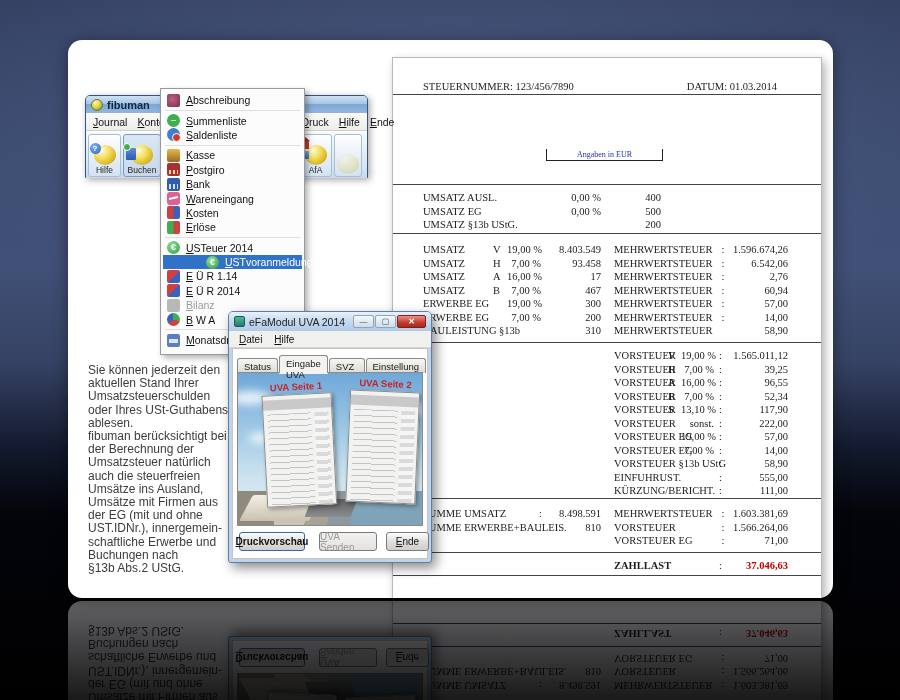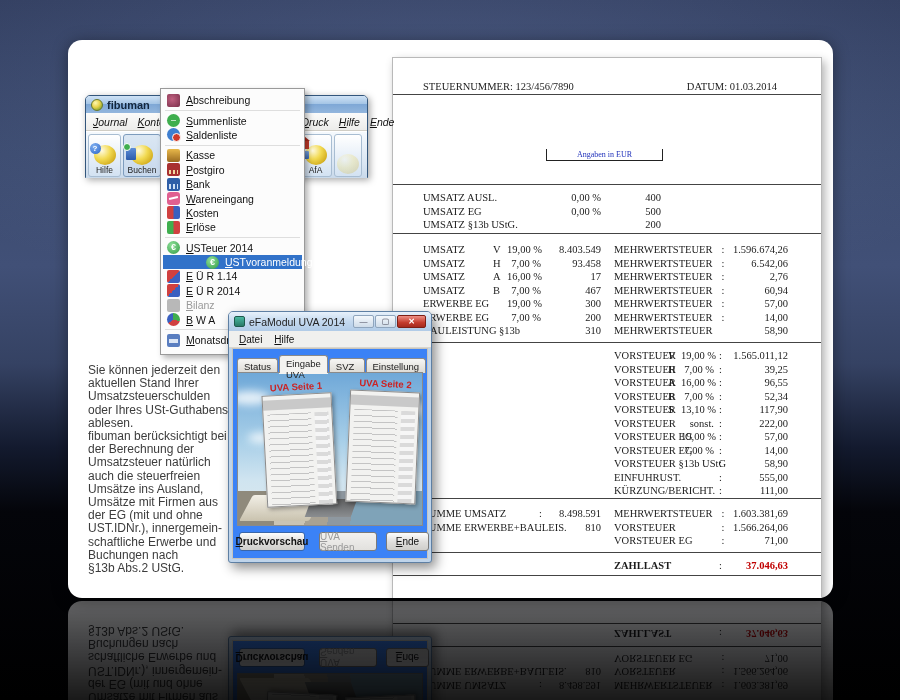--- a/index.html
+++ b/index.html
@@ -77,21 +77,21 @@
     height:17px; border-radius:4px 4px 0 0; display:flex; align-items:center; gap:4px; padding:0 5px;
     background:linear-gradient(180deg,#cfe2f5 0%, #a6c6e6 45%, #7fa8d6 50%, #93b6dd 100%);
     font-size:11px; font-weight:bold; color:#12263d;
   }
   .fib-appicon { width:12px; height:12px; border-radius:50%;
     background:radial-gradient(circle at 35% 30%, #fdf8b0, #e8d24a 45%, #8aa832 80%, #5d7a1e); border:1px solid #6a7a2a; }
   .fib-menubar {
     height:18px; background:linear-gradient(#fbfbfa,#ececea); border-bottom:1px solid #d0cdc5;
     display:flex; align-items:center; font-size:10.5px; color:#111; padding-left:2px;
   }
-  .fib-menubar .mb { padding:12px 5px; display:block;font-style:italic; }
+  .fib-menubar .mb { padding:12px 5px; display:block; }
   .fib-menubar .mb::first-letter { text-decoration:underline; }
   .fib-menubar .mb.active { border:1px solid #8a8a8a; background:linear-gradient(#fefefe,#dfe5ea); border-radius:2px; }
   .fib-toolbar {
     height:47px; background:linear-gradient(#f5f9fd,#d9e5f2 70%, #c9d9ea);
     display:flex; align-items:center; gap:2px; padding:0 2px; border-top:1px solid #fff;
   }
   .tbtn {
     height:43px; border:1px solid #a8bdd2; border-radius:3px;
     background:linear-gradient(#ffffff,#e4edf7 60%, #d3e2f2);
     display:flex; flex-direction:column; align-items:center; justify-content:flex-end; padding:1px 2px;
@@ -158,21 +158,21 @@
   }
   .dlg-appicon { width:11px; height:11px; background:linear-gradient(#49b8a0,#2a7a68); border:1px solid #1f5a4c; border-radius:2px; }
   .dlg-title-text { flex:1; }
   .wbtns { display:flex; gap:1px; }
   .wbtn { width:21px; height:13px; border:1px solid #8fa5bd; border-radius:2px;
     background:linear-gradient(#f4f8fc,#cfdce9); font-size:8px; line-height:11px; text-align:center; color:#445; }
   .wbtn.close { width:29px; background:linear-gradient(#ee9086,#c33b2d 60%, #a52a1e); color:#fff; font-weight:bold; border-color:#7d1f15; }
   .dlg-menubar { height:17px; background:#f0f0ee; border-bottom:1px solid #d8d5cd; display:flex; align-items:center; font-size:10px; color:#111; padding-left:4px; }
   .dlg-menubar .mb { padding:0 6px; display:block; }
   .dlg-menubar .mb::first-letter { text-decoration:underline; }
-  .dlg-body { position:absolute; left:3px; right:3px; top:36px; bottom:3px; background:#3b82f6; border:1px solid #c8c5bd; }
+  .dlg-body { position:absolute; left:3px; right:3px; top:36px; bottom:3px; background:#ffffff; border:1px solid #c8c5bd; }
   .tabs { position:absolute; left:4px; top:6px; display:flex; align-items:flex-end; height:18px; }
   .tab {
     border:1px solid #8a8a8a; border-bottom:none; border-radius:3px 3px 0 0;
     background:linear-gradient(#f6f6f4,#dcdad4); font-size:9.5px; color:#222;
     padding:2px 6px 2px 6px; margin-right:1px; height:15px; line-height:11px;
   }
   .tab.active { background:#f4f3f0; height:18px; font-weight:normal; position:relative; z-index:2; box-shadow:0 1px 0 #f4f3f0; }
   .tabpage {
     position:absolute; left:4px; right:4px; top:23px; bottom:32px;
     border:1px solid #8a8a8a; background:linear-gradient(180deg,#6fa8d8 0%, #a8cfe8 45%, #cfe4f0 70%, #dfe9ee 100%);

